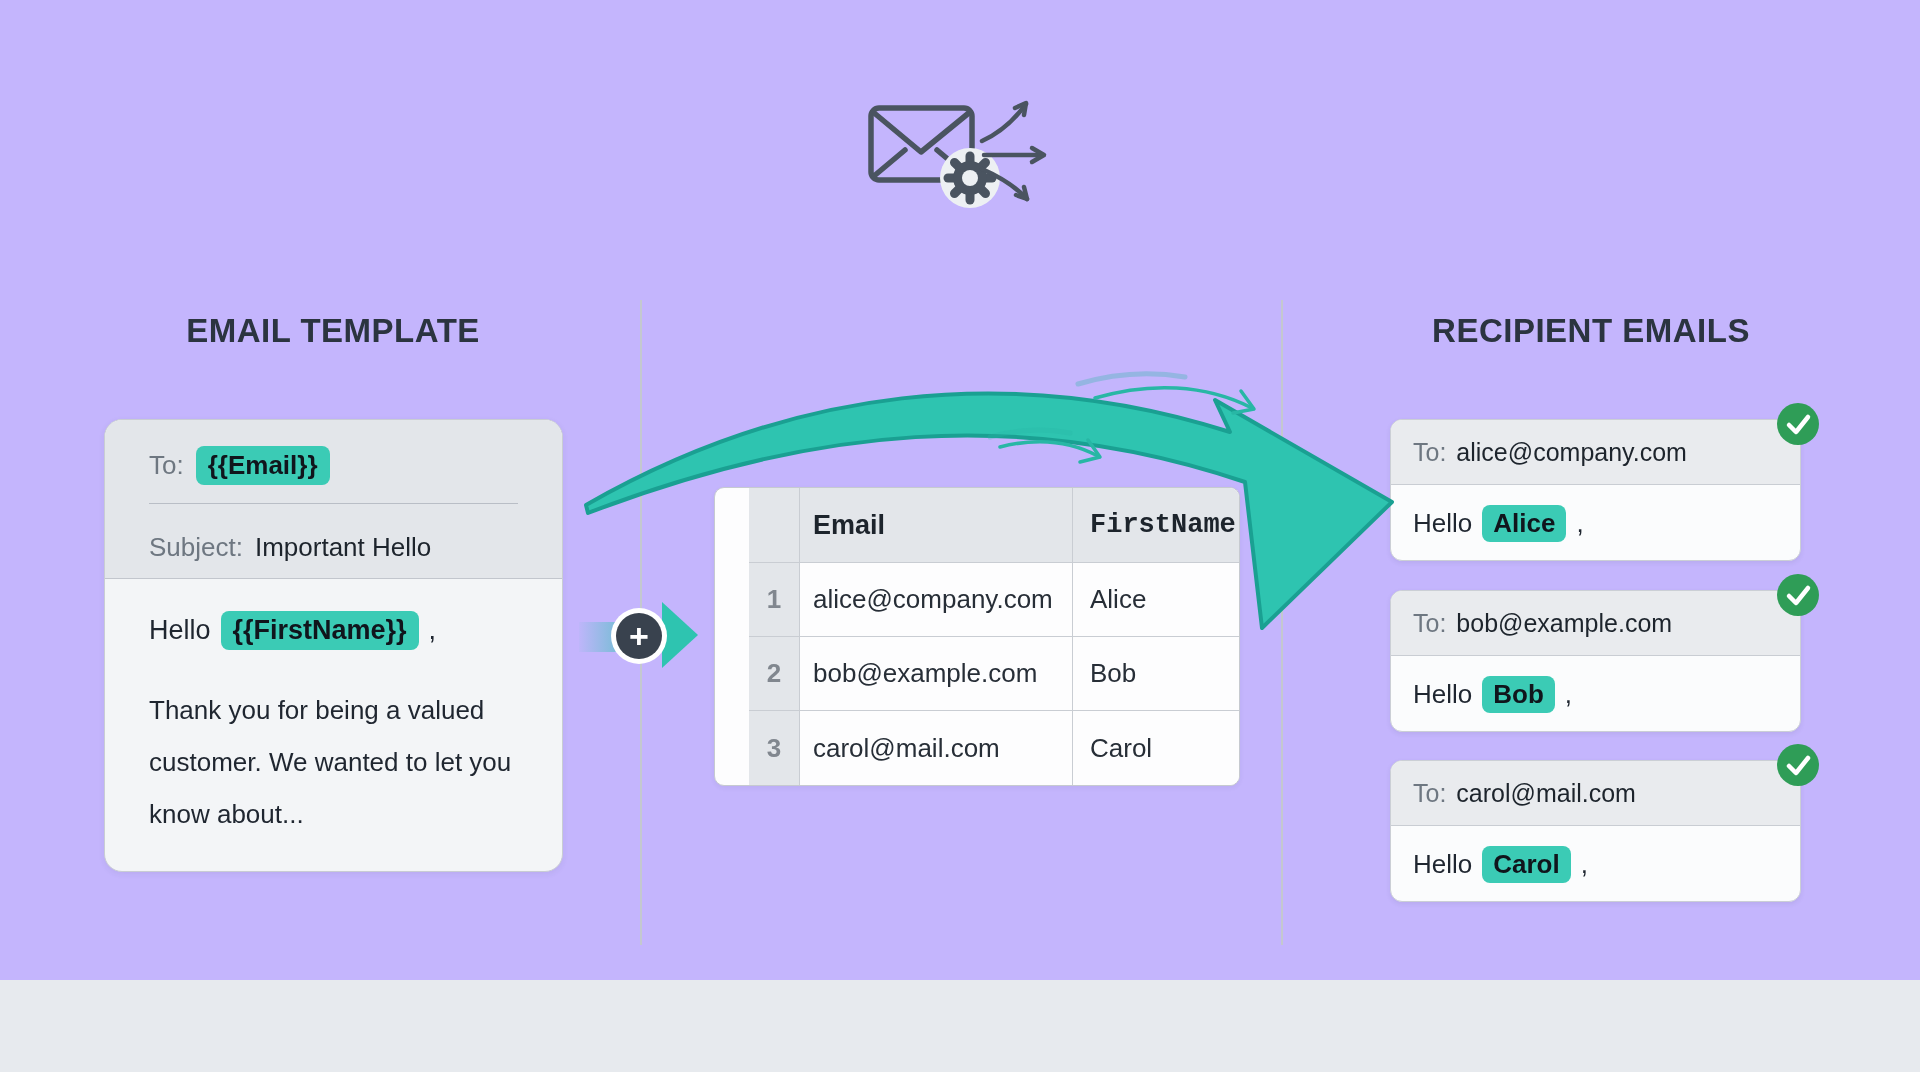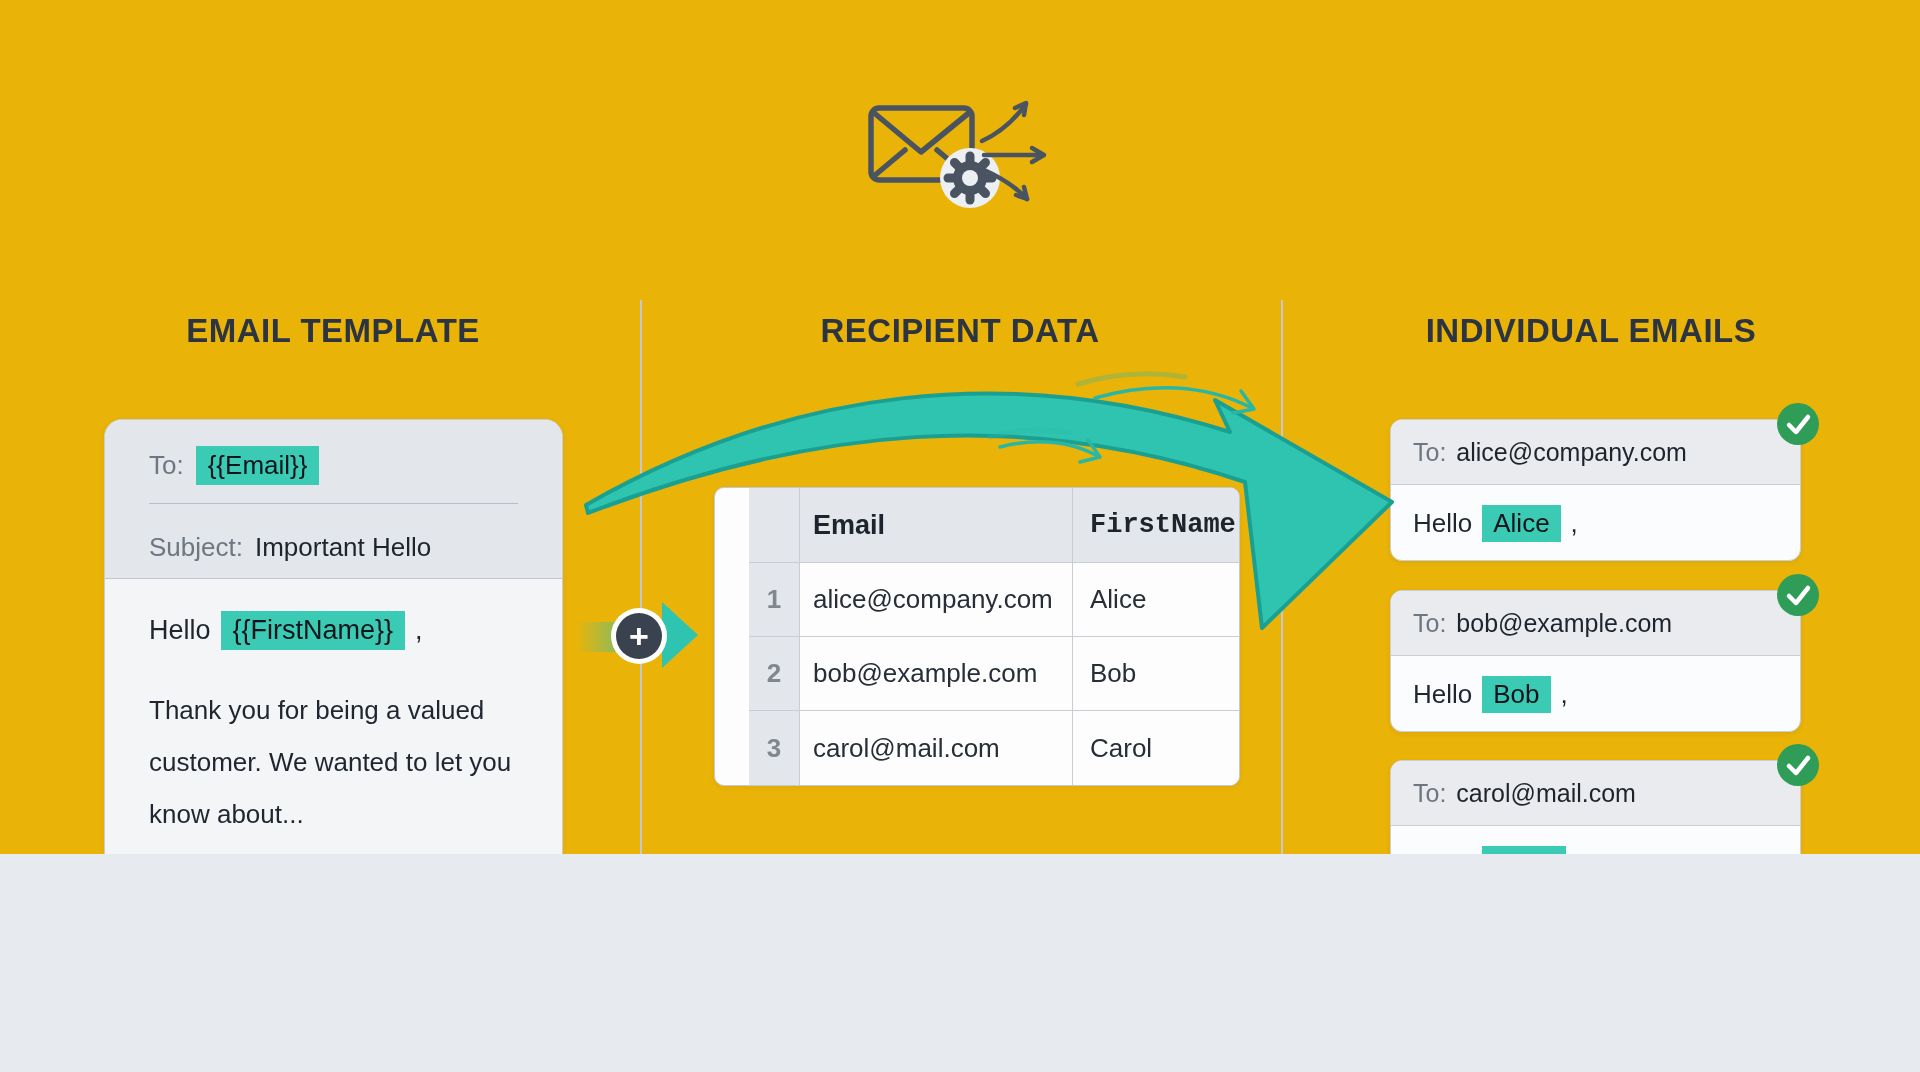--- a/index.html
+++ b/index.html
@@ -1,38 +1,38 @@
 <!DOCTYPE html>
 <html><head>
 <meta charset="utf-8">
 <style>
   html,body{margin:0;padding:0;}
   body{background:#e7eaee;font-family:"Liberation Sans","DejaVu Sans",sans-serif;}
-  .stage{position:relative;width:1920px;height:854px;background:#eab308;overflow:hidden;}
+  .stage{position:relative;width:1920px;height:980px;background:#c4b5fd;overflow:hidden;}
 
   
   .col-title{position:absolute;top:312px;height:46px;width:470px;text-align:center;
     font-size:33px;font-weight:700;letter-spacing:.5px;color:#2b3440;}
   .title-template{left:98px;}
   .title-data{left:725px;}
   .title-emails{left:1356px;}
 
   
   .vdivider{position:absolute;top:300px;width:2px;height:645px;background:#c4c8cf;z-index:0;}
   .vd1{left:640px;}
   .vd2{left:1281px;}
 
   
   .tpl-card{position:absolute;left:104px;top:419px;width:459px;height:453px;z-index:1;
     border:1.5px solid #c9cdd3;border-radius:18px;overflow:hidden;box-sizing:border-box;
     box-shadow:0 2px 6px rgba(40,50,70,.07);background:#f3f5f7;}
   .tpl-header{background:#e3e6ea;height:159px;box-sizing:border-box;padding:26px 44px 0;border-bottom:1.5px solid #c2c6cd;}
   .tpl-row{display:flex;align-items:center;gap:12px;}
   .muted-label{color:#6e7781;font-size:26px;}
-  .chip{background:#3bcbb5;color:#10151c;font-weight:400;border-radius:0;padding:4px 12px;font-size:26px;}
+  .chip{background:#3bcbb5;color:#10151c;font-weight:700;border-radius:8px;padding:4px 12px;font-size:26px;}
   .tpl-divider{border:none;border-top:1.5px solid #b9bec6;margin:18px 0 0;}
   .tpl-subject{margin-top:28px;}
   .strong-val{color:#1d242c;font-size:26px;}
   .tpl-body{padding:32px 44px 0;}
   .greeting{display:flex;align-items:center;gap:10px;font-size:27px;color:#1f2630;}
   .greeting .chip{font-size:27px;}
   .paragraph{margin-top:34px;width:382px;font-size:26px;line-height:52px;color:#1f2630;}
 
   
   .merge-group{position:absolute;left:575px;top:598px;width:130px;height:76px;z-index:3;}
@@ -108,22 +108,21 @@
       <path d="M 122 46 C 140 38 155 24 166 9"></path>
       <polyline points="155,13 166,8 164,20"></polyline>
       <path d="M 124 60 L 183 60"></path>
       <polyline points="172,53 184,60 172,67"></polyline>
       <path d="M 122 74 C 140 82 156 92 167 104"></path>
       <polyline points="156,100 167,104 164,92"></polyline>
     </g>
   </svg>
 
   <div class="col-title title-template">EMAIL TEMPLATE</div>
-  <div class="col-title title-data">RECIPIENT DATA</div>
-  <div class="col-title title-emails">INDIVIDUAL EMAILS</div>
+  <div class="col-title title-emails">RECIPIENT EMAILS</div>
 
   <div class="vdivider vd1"></div>
   <div class="vdivider vd2"></div>
 
   <div class="tpl-card">
     <div class="tpl-header">
       <div class="tpl-row">
         <span class="muted-label">To:</span>
         <span class="chip">{{Email}}</span>
       </div>

